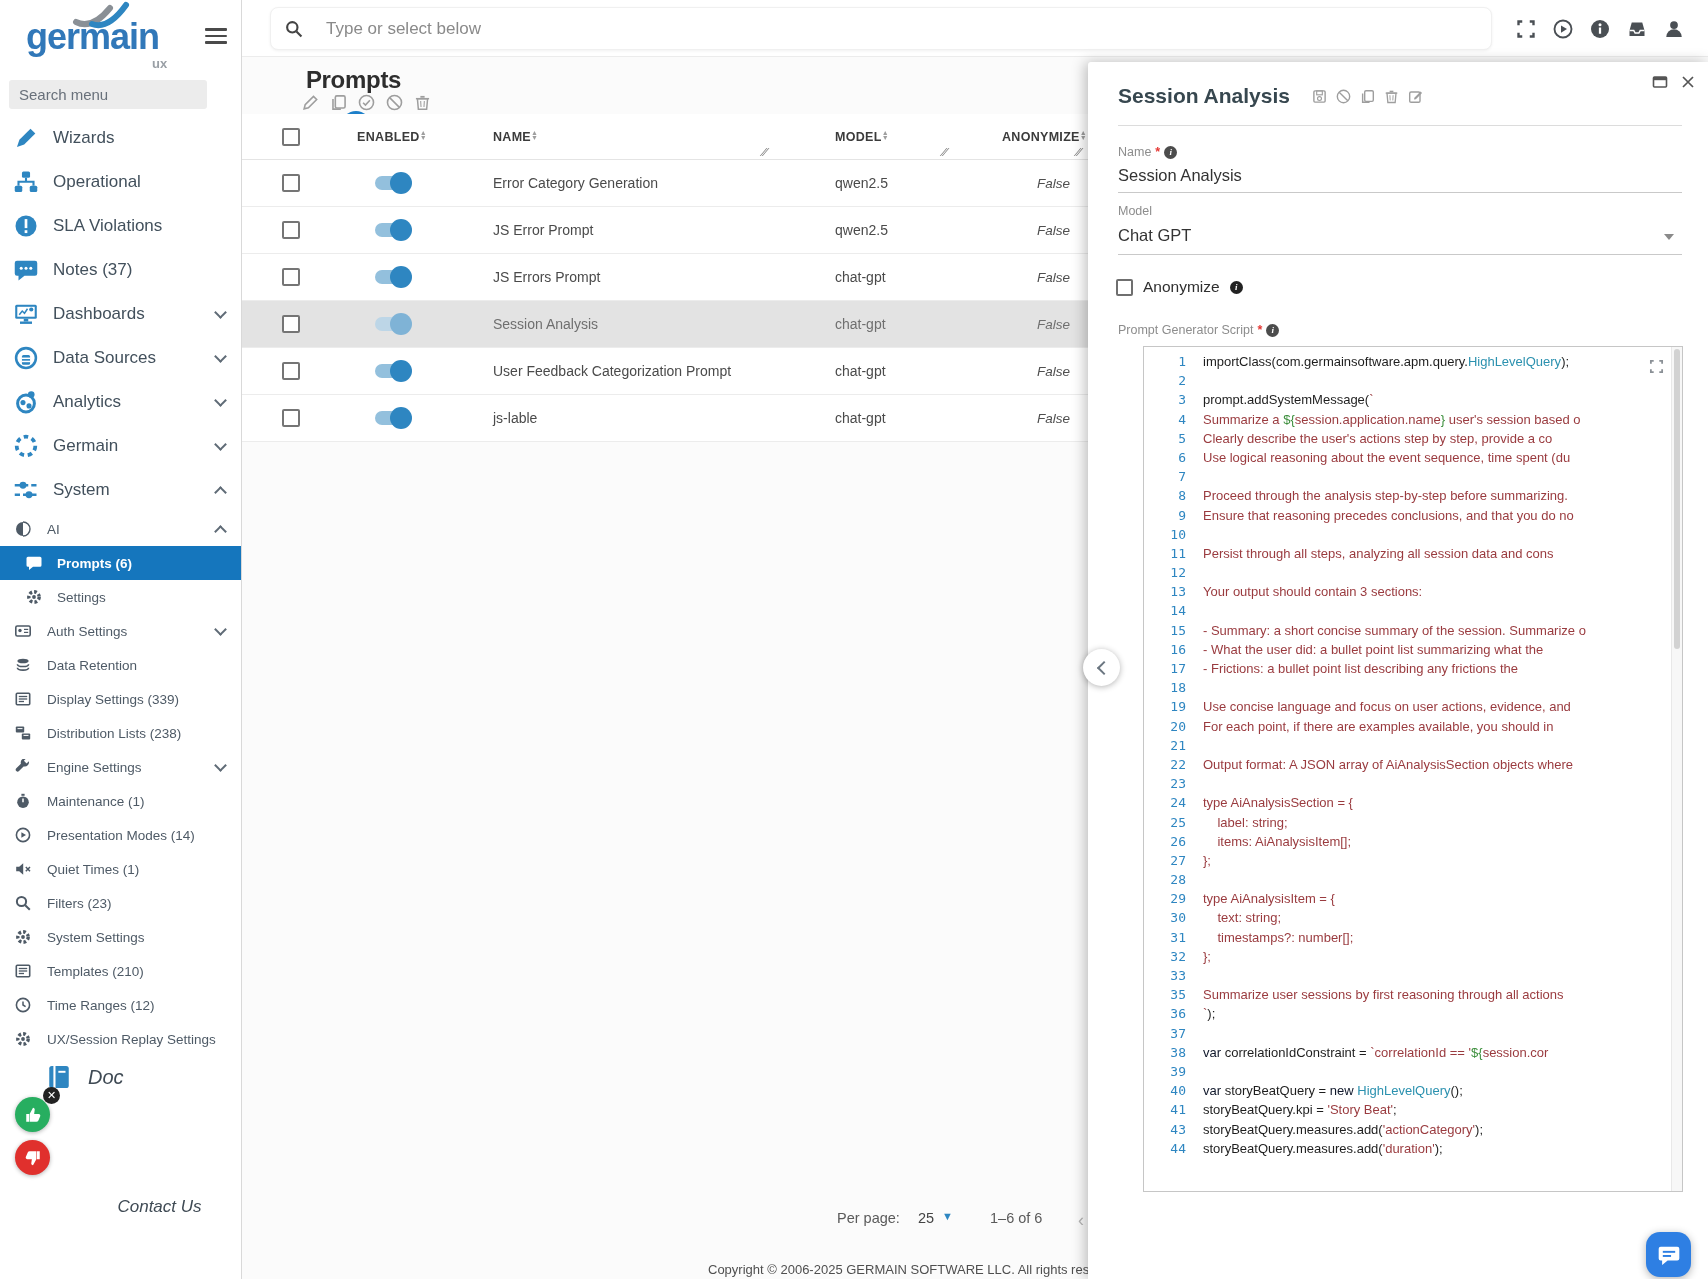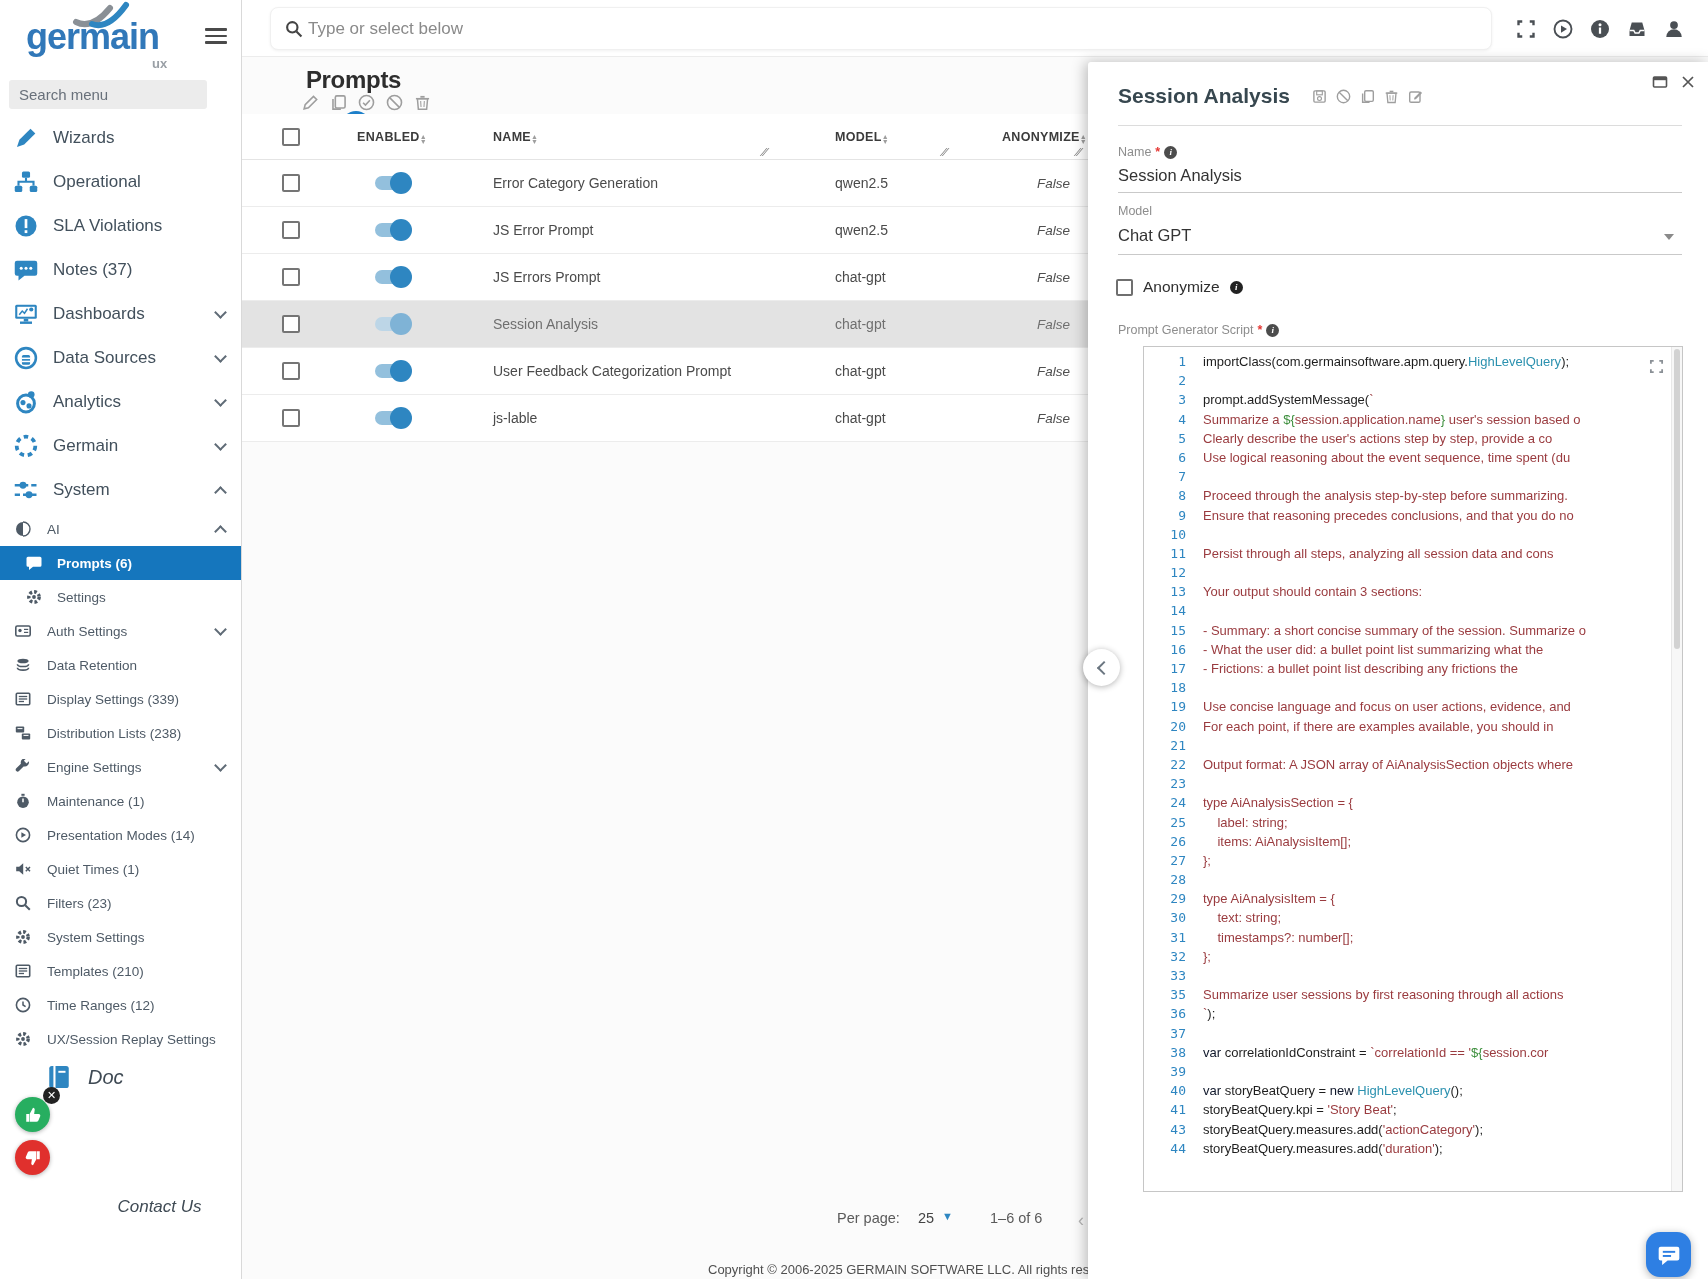--- a/index.html
+++ b/index.html
@@ -42,35 +42,35 @@
 
   .fb-close{position:absolute;left:43px;top:1087px;width:17px;height:17px;border-radius:50%;background:#222;color:#fff;font-size:11px;display:flex;align-items:center;justify-content:center;z-index:16;cursor:pointer;}
   .fb-up{position:absolute;left:15px;top:1097px;width:35px;height:35px;border-radius:50%;background:#27ae60;z-index:15;display:flex;align-items:center;justify-content:center;color:#fff;cursor:pointer;box-shadow:0 1px 4px rgba(0,0,0,.3);}
   .fb-down{position:absolute;left:15px;top:1140px;width:35px;height:35px;border-radius:50%;background:#e0302d;z-index:15;display:flex;align-items:center;justify-content:center;color:#fff;cursor:pointer;box-shadow:0 1px 4px rgba(0,0,0,.3);}
   .fb-up svg,.fb-down svg{width:18px;height:18px;}
 
   
   .main{position:absolute;left:242px;top:0;right:0;bottom:0;background:#fbfbfb;}
   .topbar{position:absolute;left:0;top:0;right:0;height:57px;background:#fff;border-bottom:1px solid #ececec;}
   .top-search{position:absolute;left:28px;top:7px;width:1222px;height:43px;background:#fff;border:1px solid #f0f0f0;border-radius:8px;box-shadow:0 1px 3px rgba(0,0,0,.06);display:flex;align-items:center;padding:0 14px;}
-  .top-search input{border:none;outline:none;flex:1;font-size:17px;color:#333;margin-left:3px;background:transparent;}
+  .top-search input{border:none;outline:none;flex:1;font-size:17px;color:#333;margin-left:21px;background:transparent;}
   .top-search input::placeholder{color:#8a8a8a;}
   .topicons{position:absolute;right:24px;top:0;height:57px;display:flex;align-items:center;gap:17px;}
   .topicons .ic{width:20px;height:20px;color:#4a4f54;cursor:pointer;}
 
   .page-head{position:absolute;left:34px;top:66px;display:flex;align-items:center;flex-direction:column;}
   .page-title{font-size:24px;font-weight:bold;color:#2d2d2d;letter-spacing:-0.3px;}
   .ptool{display:flex;align-items:center;margin-left:26px;gap:11px;}
   .ptool .ic{width:17px;height:17px;color:#9e9e9e;cursor:pointer;}
   .add-btn{width:28px;height:28px;border-radius:50%;background:#1c7fc9;color:#fff;font-size:20px;display:flex;align-items:center;justify-content:center;cursor:pointer;margin-left:4px;}
 
   .table{position:absolute;left:0;top:114px;width:900px;}
   .trow,.thead{display:grid;grid-template-columns:42px 160px 342px 168px 1fr;align-items:center;padding-left:28px;}
   .thead{height:46px;background:#fff;border-bottom:1px solid #e4e4e4;}
-  .th{font-size:12.5px;font-weight:bold;color:#3b3b3b;letter-spacing:.3px;display:flex;align-items:flex-end;}
+  .th{font-size:12.5px;font-weight:bold;color:#3b3b3b;letter-spacing:.3px;display:flex;align-items:flex-start;}
   .th.c{justify-content:center;}
   .th.pl{padding-left:21px;}
   .th.pa{padding-left:20px;}
   .sort{display:inline-flex;flex-direction:column;line-height:5px;font-size:7px;color:#9e9e9e;cursor:pointer;}
   .rsz{position:absolute;font-size:11px;color:#777;font-style:italic;letter-spacing:-1px;transform:skewX(-20deg);}
   .trow{height:47px;background:#fff;border-bottom:1px solid #ececec;cursor:pointer;}
   .trow.sel{background:#e3e3e3;}
   .cell-name,.cell-model{font-size:14px;color:#4a4a4a;padding-left:21px;}
   .cell-anon{font-size:13.5px;color:#4f4f4f;font-style:italic;padding-left:55px;}
   .trow.sel .cell-name,.trow.sel .cell-model,.trow.sel .cell-anon{color:#6f6f6f;}

